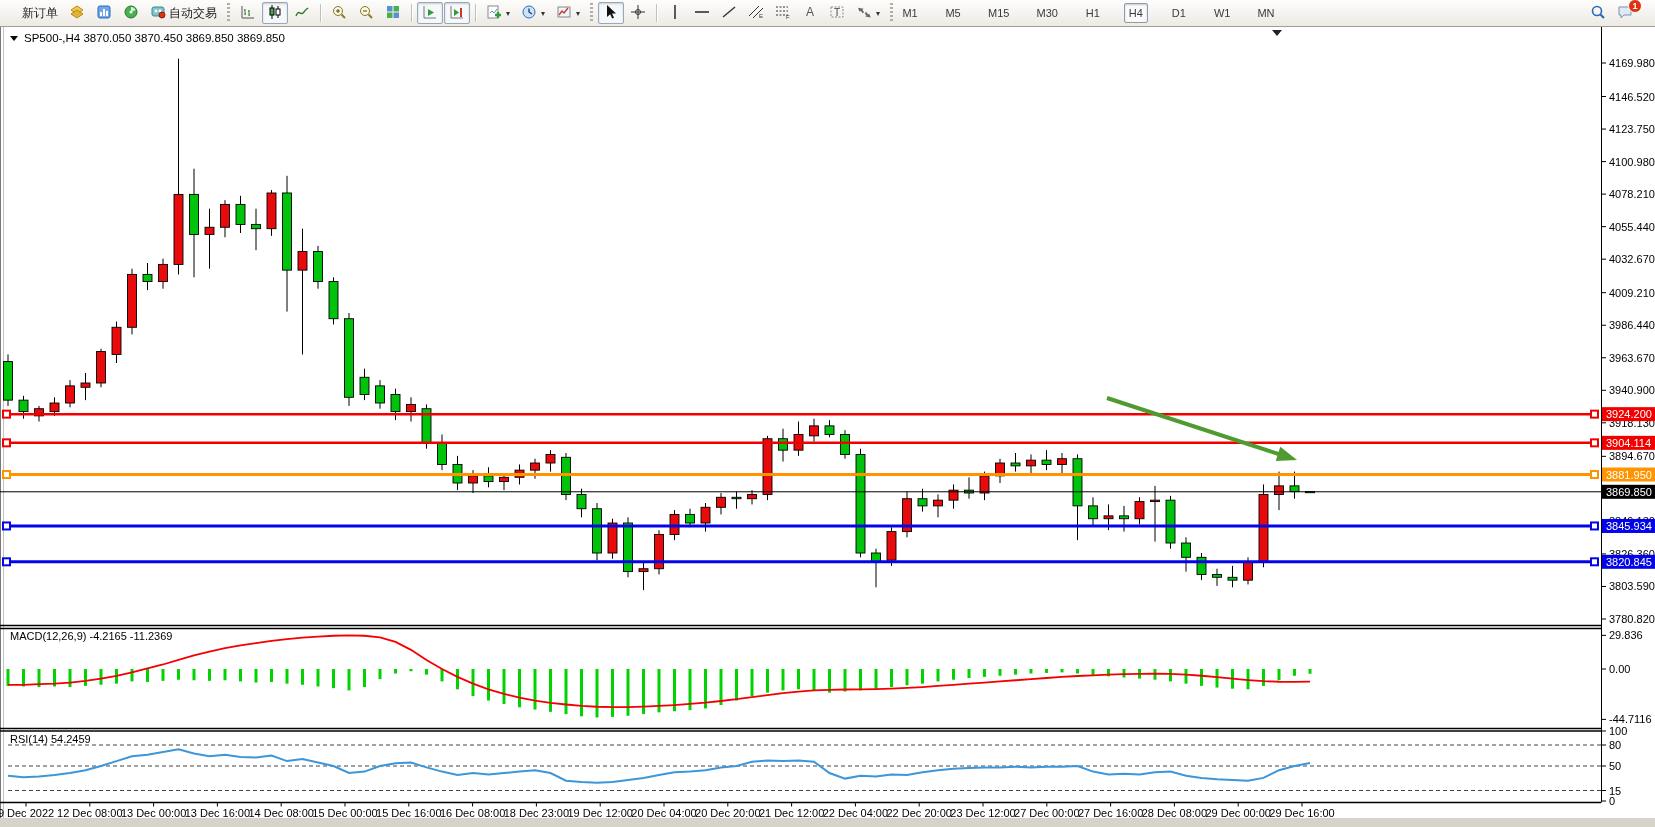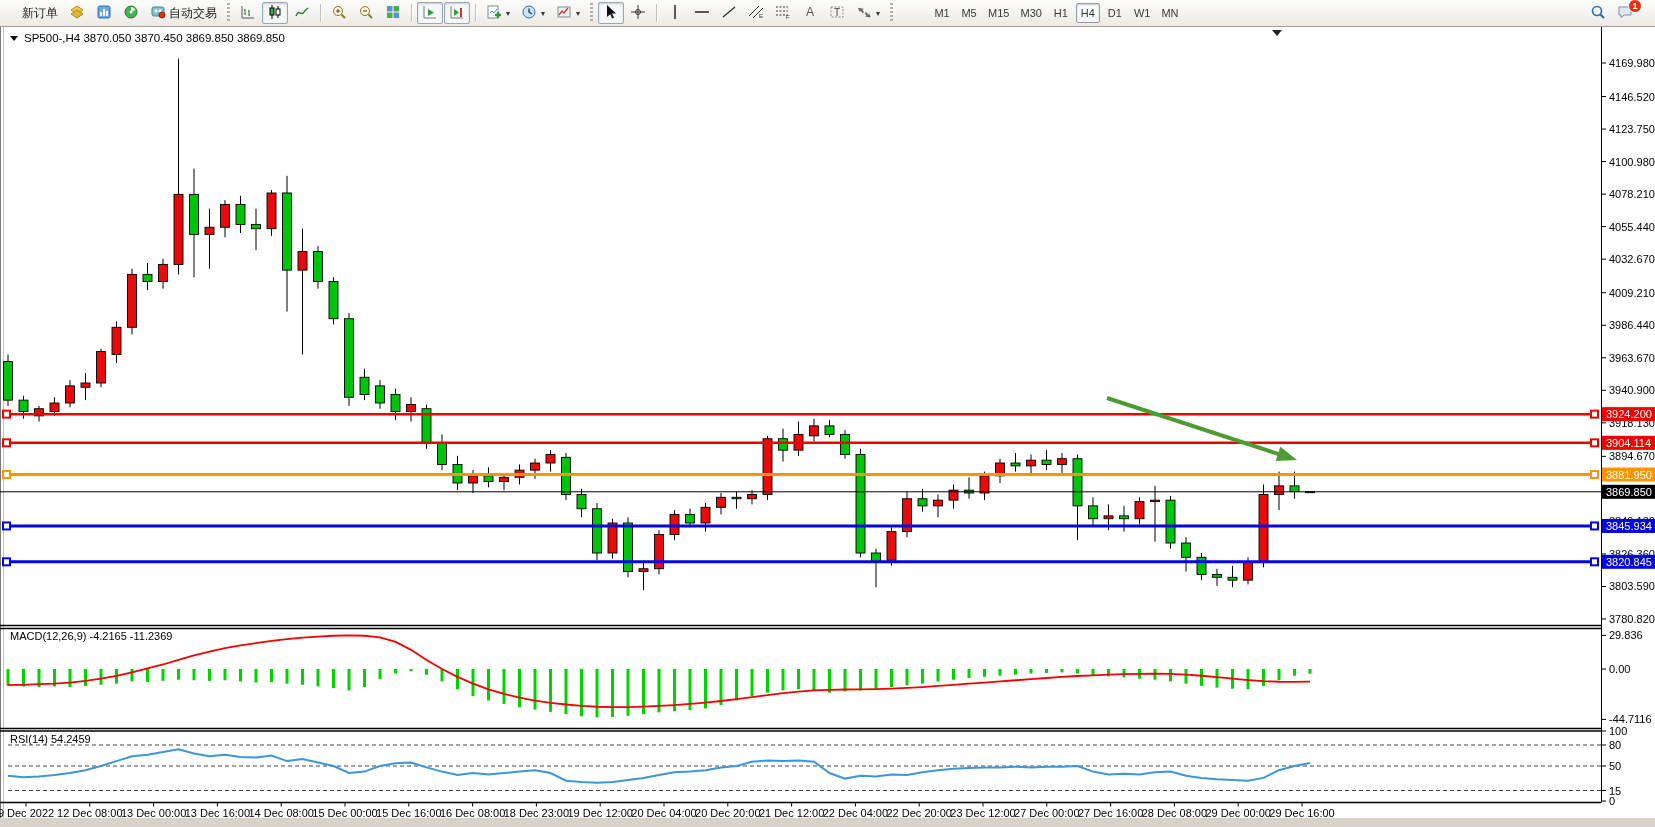--- a/index.html
+++ b/index.html
@@ -232,21 +232,21 @@
         </svg></span>
   </div>
   <div class="tb-btn">
     <span><svg width="16" height="16">
           <polygon points="4,2 8,6 6.5,6 6.5,9 4.5,9 4.5,6 3,6" fill="#666" transform="rotate(-35 6 6)"></polygon>
           <polygon points="10,8 14,12 12.5,12 12.5,15 10.5,15 10.5,12 9,12" fill="#666" transform="rotate(145 11.5 11.5)"></polygon>
         </svg></span>
     <span class="tb-caret">▾</span>
   </div>
   <div class="tb-grip"></div>
-  <div id="tf-group" style="display:flex;gap:3px;margin-left:32px;">
+  <div id="tf-group" style="display:flex;gap:19px;">
       <div class="tf-btn">M1</div>
       <div class="tf-btn">M5</div>
       <div class="tf-btn">M15</div>
       <div class="tf-btn">M30</div>
       <div class="tf-btn">H1</div>
       <div class="tf-btn active">H4</div>
       <div class="tf-btn">D1</div>
       <div class="tf-btn">W1</div>
       <div class="tf-btn">MN</div>
     </div>

